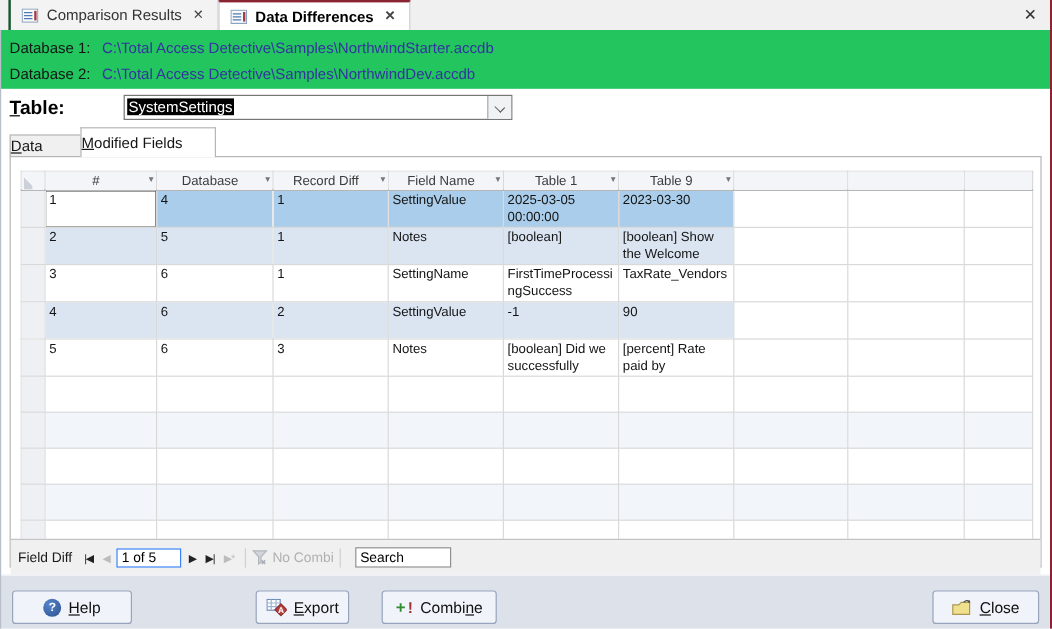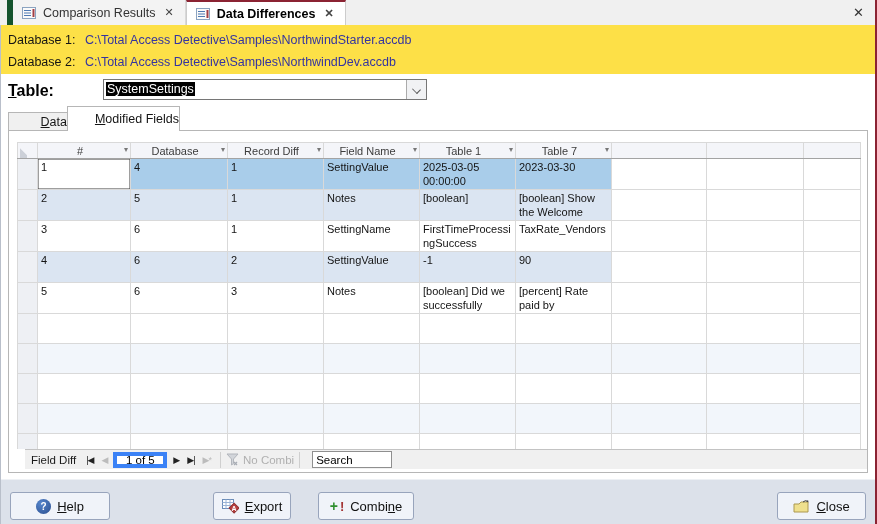--- a/index.html
+++ b/index.html
@@ -7,42 +7,42 @@
   body {
     width:877px; height:524px; position:relative; overflow:hidden;
     font-family:"Liberation Sans", sans-serif; background:#ffffff; color:#141414;
   }
   .win-edge-right { position:absolute; right:0; top:0; bottom:0; width:2px; background:#8b2333; z-index:50;}
   .win-edge-left  { position:absolute; left:0; top:25px; bottom:0; width:1px; background:#b9bfca; z-index:50;}
 
   
   .doc-tabs { position:absolute; left:0; top:0; right:0; height:25px; background:#f0f0f0; display:flex; padding-left:7px; }
   .doc-tab { display:flex; align-items:center; gap:7px; padding:0 9px; height:25px; font-size:12.5px; cursor:default; }
-  .doc-tab.inactive { background:#f3f3f3; border-left:6px solid #14532d; border-right:1px solid #d9d9d9; color:#333; }
+  .doc-tab.inactive { background:#f3f3f3; border-left:2px solid #14532d; border-right:1px solid #d9d9d9; color:#333; }
   .doc-tab.active { background:#ffffff; border-top:2px solid #8b2333; border-left:1px solid #cccccc; border-right:1px solid #cccccc; font-weight:bold; color:#000; }
   .tab-x { font-size:11px; color:#444; padding:0 2px; }
   .win-close { position:absolute; right:9px; top:4px; font-size:13px; color:#333; padding:1px 4px; }
   .form-ic { display:inline-block; line-height:0; }
 
   
-  .info-strip { position:absolute; left:0; top:25px; right:0; height:49px; background:#fde047; padding:4px 0 0 8px; }
+  .info-strip { position:absolute; left:0; top:25px; right:0; height:49px; background:#22c55e; padding:4px 0 0 8px; }
   .info-line { height:22px; line-height:22px; font-size:12.5px; white-space:nowrap; }
   .db-label { color:#141414; }
   .db-path { color:#3434a0; margin-left:6px; }
 
   
   .tbl-label { position:absolute; left:8px; top:82px; font-size:16px; font-weight:bold; color:#000; }
   .combo { position:absolute; left:63px; top:79px; width:324px; height:21px; background:#fff; border:1px solid #767676;margin-left:40px; }
   .combo-text { position:absolute; left:2px; top:2px; font-size:12.5px; }
   .hl { background:#000; color:#fff; padding:0 1px; }
   .combo-btn { position:absolute; right:0; top:0; bottom:0; width:20px; background:#f1f2f4; border-left:1px solid #ababab; }
   .chev { position:absolute; left:6px; top:6px; width:7px; height:7px; border-right:1.5px solid #555; border-bottom:1.5px solid #555; transform:rotate(45deg) scale(1,0.8); }
 
   
-  .subtab { position:absolute; font-size:12.5px; display:flex; align-items:center; justify-content:flex-end; }
+  .subtab { position:absolute; font-size:12.5px; display:flex; align-items:center; justify-content:flex-start; }
   .subtab.inactive { left:8px; top:112px; width:60px; height:19px; background:#f0f0f0; border:1px solid #b6b6b6; z-index:1; }
   .subtab.active { left:67px; top:106px; width:113px; height:25px; background:#ffffff; border:1px solid #b6b6b6; border-bottom:none; z-index:3; }
 
   
   .panel { position:absolute; left:8px; top:130px; width:860px; height:343px; border:1px solid #b6b6b6; background:#fff; z-index:2; }
 
   
   .grid-clip { position:absolute; left:8px; top:11px; width:845px; height:307px; overflow:hidden; }
   table.grid { border-collapse:collapse; table-layout:fixed; width:843px; }
   table.grid th, table.grid td { border:1px solid #d9d9d9; overflow:hidden; }
@@ -55,24 +55,24 @@
   td.d { font-size:11px; line-height:14px; padding:1px 3px; vertical-align:top; color:#141414; overflow-wrap:break-word; word-break:break-word; white-space:normal; }
   tr.rh { height:31px; } tr.re { height:30px; }
   tr.sel td.d { background:#a9cdea; }
   tr.alt td.d { background:#dbe5f2; }
   tr.plain td.d { background:#ffffff; }
   td.blank { background:#ffffff; }
   tr.ealt td.blank { background:#f2f6fb; }
   td.current { background:#fff !important; border:1px solid #3f3f3f; box-shadow:inset 0 0 0 0.5px #3f3f3f; }
 
   
-  .navbar { position:absolute; left:0; right:0; top:318px; height:20px; background:#f0f0f0; border-top:1px solid #c3c3c3; display:flex; align-items:center; padding-left:6px; font-size:11.5px; color:#1a1a1a;margin-left:16px; }
+  .navbar { position:absolute; left:0; right:0; top:318px; height:30px; background:#f0f0f0; border-top:1px solid #c3c3c3; display:flex; align-items:center; padding-left:6px; font-size:11.5px; color:#1a1a1a; }
   .navbtn { font-size:9px; letter-spacing:-1px; padding:0 4px; color:#222; }
   .navbtn.dis { color:#bcbcbc; }
-  .navpos { width:54px; height:16px; border:4px solid #3b82f6; font-size:11.5px; padding:0 3px; font-family:"Liberation Sans",sans-serif; margin:0 2px;text-align:center; }
+  .navpos { width:54px; height:16px; border:1px solid #3b82f6; font-size:11.5px; padding:0 3px; font-family:"Liberation Sans",sans-serif; margin:0 2px; }
   .navsep { width:1px; height:16px; background:#cfcfcf; margin:0 5px; }
   .nofilter { color:#b0b0b0; margin-left:3px; }
   .navsearch { width:80px; height:17px; border:1px solid #8f8f8f; font-size:11.5px; padding:0 3px; font-family:"Liberation Sans",sans-serif; margin-left:7px; }
   .navlabel { margin-right:6px; }
 
   
   .footer { position:absolute; left:0; right:0; top:479px; bottom:0; background:#dce1ea; border-top:1px solid #eef1f5; }
   .btn { position:absolute; top:12px; height:28px; background:#f0f3f9; border:1px solid #98a4bc; border-radius:3px; font-size:13px; color:#111; display:flex; align-items:center; justify-content:center; gap:6px; }
   .mn { text-decoration:underline; }
   #btn-help { left:10px; width:100px; }
@@ -165,21 +165,21 @@
       <tbody>
           <tr class="hd">
         <th class="corner">
               <div class="diag"></div>
             </th>
         <th><span>#</span><span class="arr">▾</span></th>
         <th><span>Database</span><span class="arr">▾</span></th>
         <th><span>Record Diff</span><span class="arr">▾</span></th>
         <th><span>Field Name</span><span class="arr">▾</span></th>
         <th><span>Table 1</span><span class="arr">▾</span></th>
-        <th><span>Table 7</span><span class="arr">▾</span></th>
+        <th><span>Table 9</span><span class="arr">▾</span></th>
         <th></th>
         <th></th>
         <th></th>
       </tr>
       <tr class="rh sel">
         <td class="rowsel"></td>
         <td class="d current">1</td>
         <td class="d">4</td>
         <td class="d">1</td>
         <td class="d">SettingValue</td>

